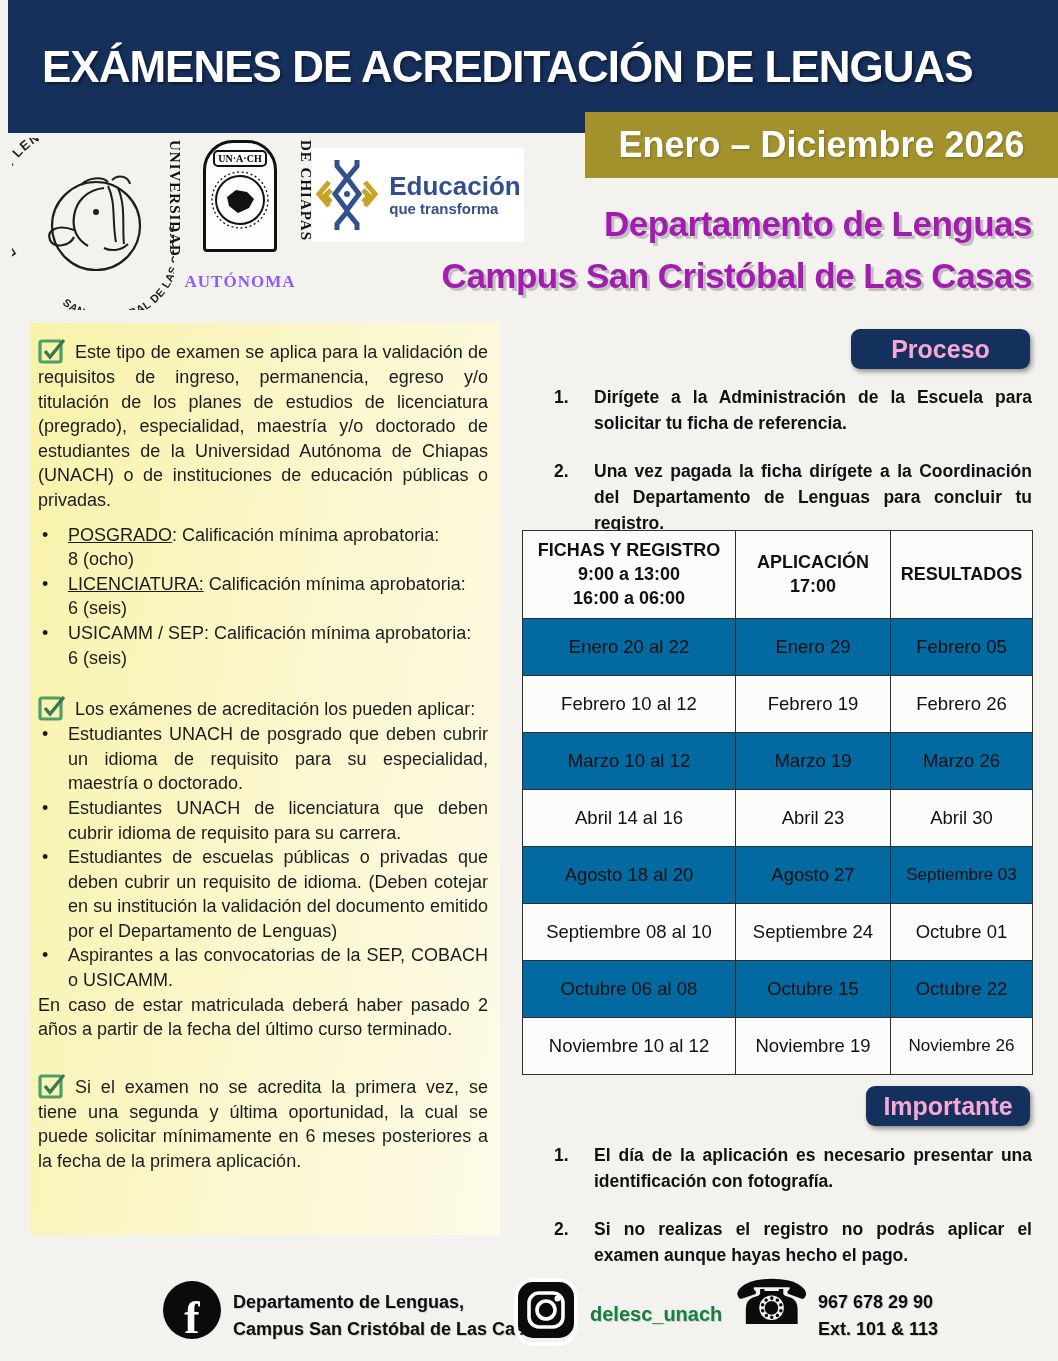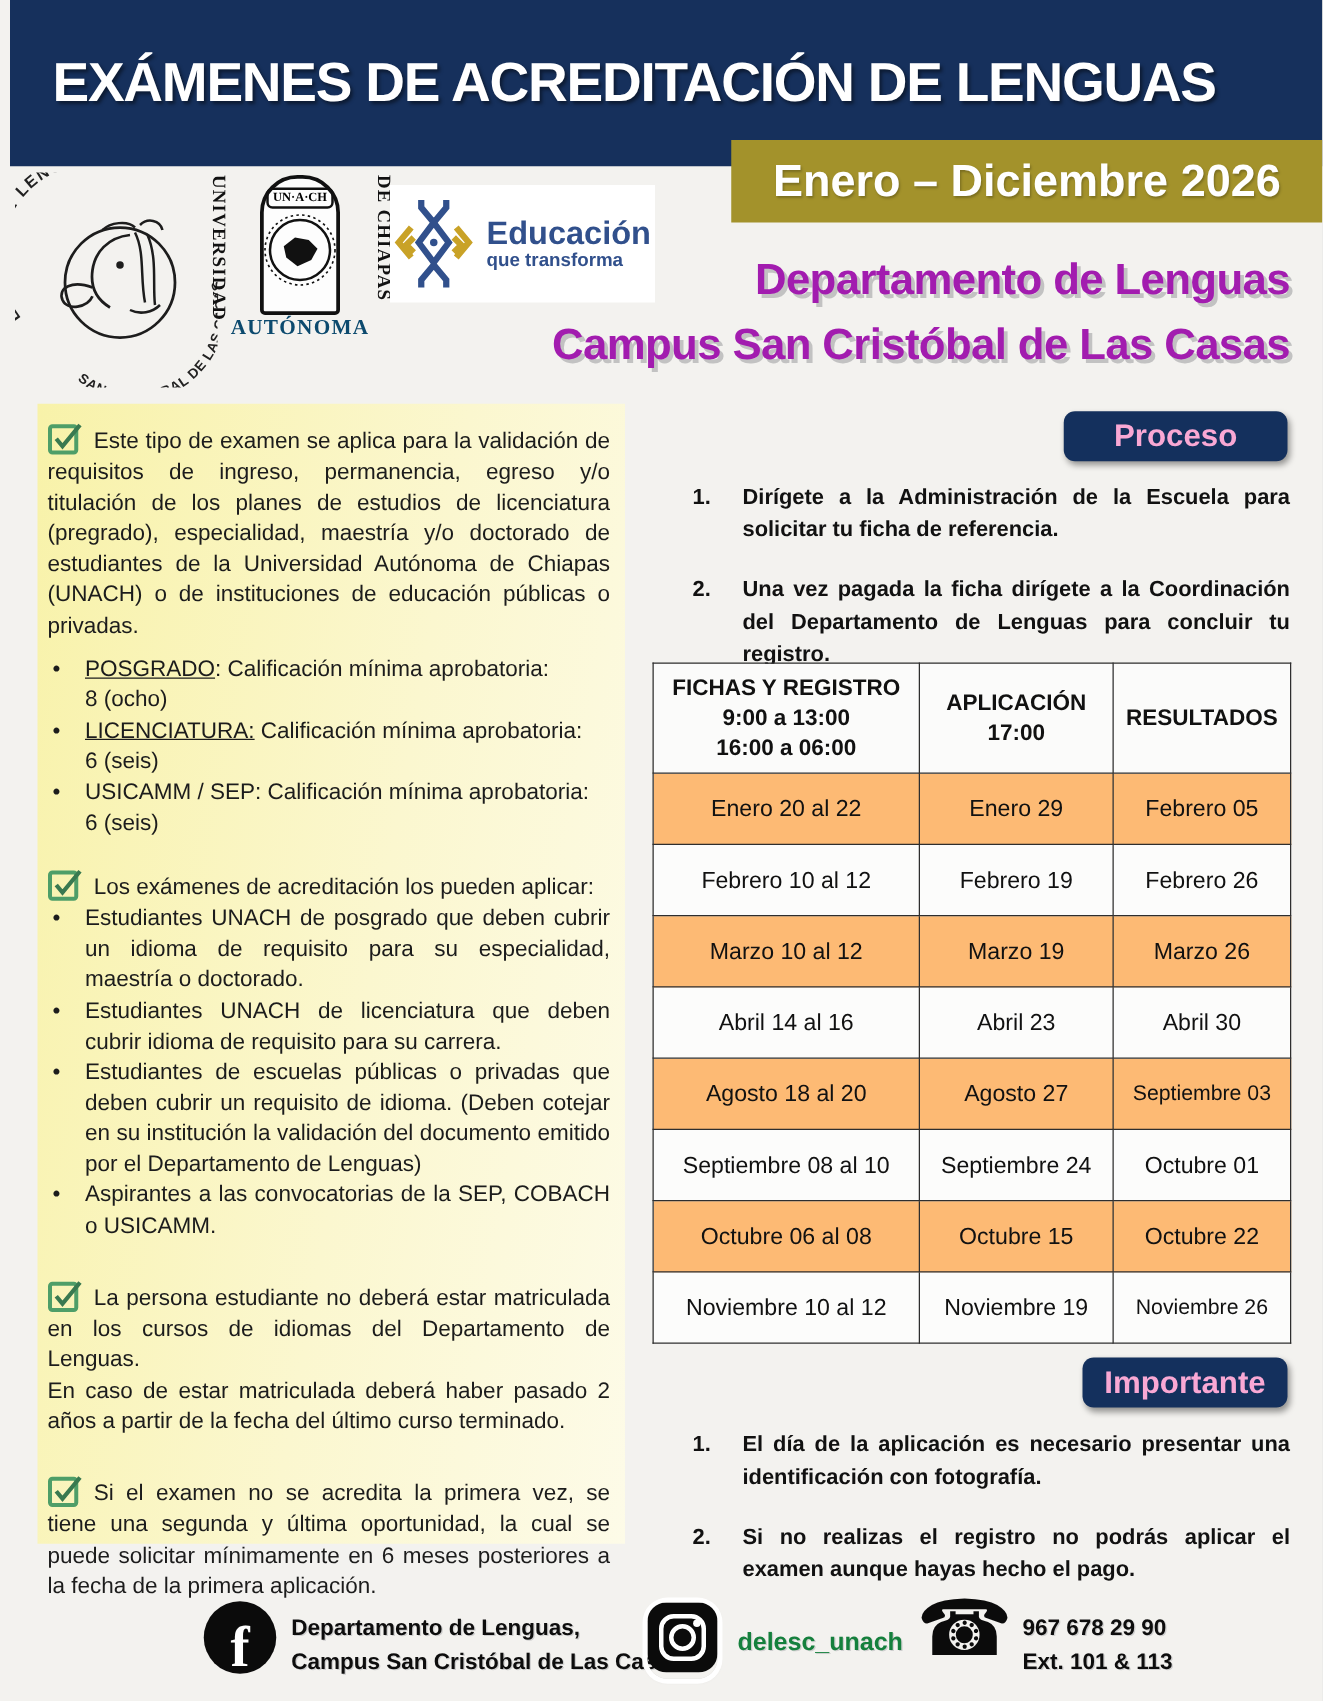--- a/index.html
+++ b/index.html
@@ -15,25 +15,25 @@
                display:flex;align-items:center;justify-content:center;z-index:3;}
   .gold-banner span{color:#fff;font-size:36px;font-weight:700;text-shadow:1px 1px 2px rgba(0,0,0,.25);}
 
   
   .escuela{position:absolute;left:12px;top:138px;}
   .unach{position:absolute;left:176px;top:140px;width:128px;height:164px;display:flex;justify-content:center;}
   .unach-inner{display:flex;align-items:stretch;}
   .vword{font-family:"Liberation Serif",serif;font-weight:700;font-size:15px;letter-spacing:1px;color:#111;
          writing-mode:vertical-rl;text-orientation:mixed;line-height:1;}
   .emblem{display:flex;flex-direction:column;align-items:center;margin:0 3px;}
-  .arch{width:64px;height:112px;border:3px solid #111;border-radius:30px 30px 4px 4px;
+  .arch{width:74px;height:112px;border:3px solid #111;border-radius:30px 30px 4px 4px;
         display:flex;flex-direction:column;align-items:center;box-sizing:border-box;background:#fdfdfd;}
   .seal{margin-top:7px;border:2px solid #111;border-radius:5px;padding:1px 3px;font-size:10px;font-weight:700;
         font-family:"Liberation Serif",serif;white-space:nowrap;}
-  .autonoma{font-family:"Liberation Serif",serif;font-weight:700;font-size:17px;letter-spacing:1px;margin-top:0;color:#0c4a6e;}
+  .autonoma{font-family:"Liberation Serif",serif;font-weight:700;font-size:17px;letter-spacing:1px;margin-top:20px;color:#8b5cf6;}
   .educacion{position:absolute;left:312px;top:148px;width:212px;height:94px;background:#fff;
              display:flex;align-items:center;justify-content:center;gap:10px;}
   .edu-text .l1{color:#31508c;font-size:26px;font-weight:700;line-height:1.05;}
   .edu-text .l2{color:#31508c;font-size:15px;font-weight:700;}
 
   
   .dept-title{position:absolute;right:26px;top:198px;text-align:right;color:#a21caf;
               font-weight:700;font-size:35px;line-height:52px;letter-spacing:-.5px;
               text-shadow:3px 3px 0 #c2c2c2;}
 
@@ -68,21 +68,21 @@
   .num-list .item + .item{margin-top:22px;}
   .num-list .n{width:40px;flex:0 0 40px;}
   .num-list .t{flex:1;text-align:justify;}
 
   
   .sched{position:absolute;left:522px;top:530px;width:510px;border-collapse:collapse;
          font-size:18.5px;color:#111;table-layout:fixed;}
   .sched th,.sched td{border:1.6px solid #2e2e2e;text-align:center;vertical-align:middle;}
   .sched th{background:#fbfbfa;font-size:18px;font-weight:700;line-height:1.32;padding:8px 2px;}
   .sched td{height:54px;background:#fcfcfb;}
-  .sched tr.blue td{background:#fdba74;}
+  .sched tr.blue td{background:#0369a1;}
 
   
   .fb-icon{position:absolute;left:163px;top:1281px;width:58px;height:58px;border-radius:50%;background:#0b0b0b;
            color:#fff;display:flex;align-items:flex-end;justify-content:center;overflow:hidden;}
   .fb-icon span{font-weight:700;font-size:46px;line-height:.92;font-family:"Liberation Serif",serif;}
   .fb-label{position:absolute;left:233px;top:1289px;font-weight:700;font-size:18px;line-height:27px;color:#0d0d0d;
             text-shadow:1px 1px 0 #cfcfcf;}
   .ig-icon{position:absolute;left:518px;top:1282px;border-radius:16px;box-shadow:0 0 0 4px #fff,0 1px 4px rgba(0,0,0,.25);}
   .ig-handle{position:absolute;left:590px;top:1303px;font-weight:700;font-size:20px;color:#15803d;
              text-shadow:1px 1px 0 #cfcfcf;text-align:right;}
@@ -194,24 +194,20 @@
           <path d="M7 14 L12 20 L26 3" fill="none" stroke="#397950" stroke-width="3.4"></path>
         </svg><span>Los exámenes de acreditación los pueden aplicar:</span></p>
 
     <ul class="plain applicants">
       <li>Estudiantes UNACH de posgrado que deben cubrir un idioma de requisito para su especialidad, maestría o doctorado.</li>
       <li>Estudiantes UNACH de licenciatura que deben cubrir idioma de requisito para su carrera.</li>
       <li>Estudiantes de escuelas públicas o privadas que deben cubrir un requisito de idioma. (Deben cotejar en su institución la validación del documento emitido por el Departamento de Lenguas)</li>
       <li>Aspirantes a las convocatorias de la SEP, COBACH o USICAMM.</li>
     </ul>
 
-    <p class="matric1"><svg class="chk" width="28" height="28" viewBox="0 0 28 28">
-          <rect x="2" y="4" width="21" height="21" rx="2" fill="none" stroke="#4e9e68" stroke-width="3.2"></rect>
-          <path d="M7 14 L12 20 L26 3" fill="none" stroke="#397950" stroke-width="3.4"></path>
-        </svg><span>La persona estudiante no deberá estar matriculada en los cursos de idiomas del Departamento de Lenguas.</span></p>
     <p>En caso de estar matriculada deberá haber pasado 2 años a partir de la fecha del último curso terminado.</p>
 
     <p class="retry"><svg class="chk" width="28" height="28" viewBox="0 0 28 28">
           <rect x="2" y="4" width="21" height="21" rx="2" fill="none" stroke="#4e9e68" stroke-width="3.2"></rect>
           <path d="M7 14 L12 20 L26 3" fill="none" stroke="#397950" stroke-width="3.4"></path>
         </svg><span>Si el examen no se acredita la primera vez, se tiene una segunda y última oportunidad, la cual se puede solicitar mínimamente en 6 meses posteriores a la fecha de la primera aplicación.</span></p>
   </div>
 
 
   <div class="pill proceso">Proceso</div>

